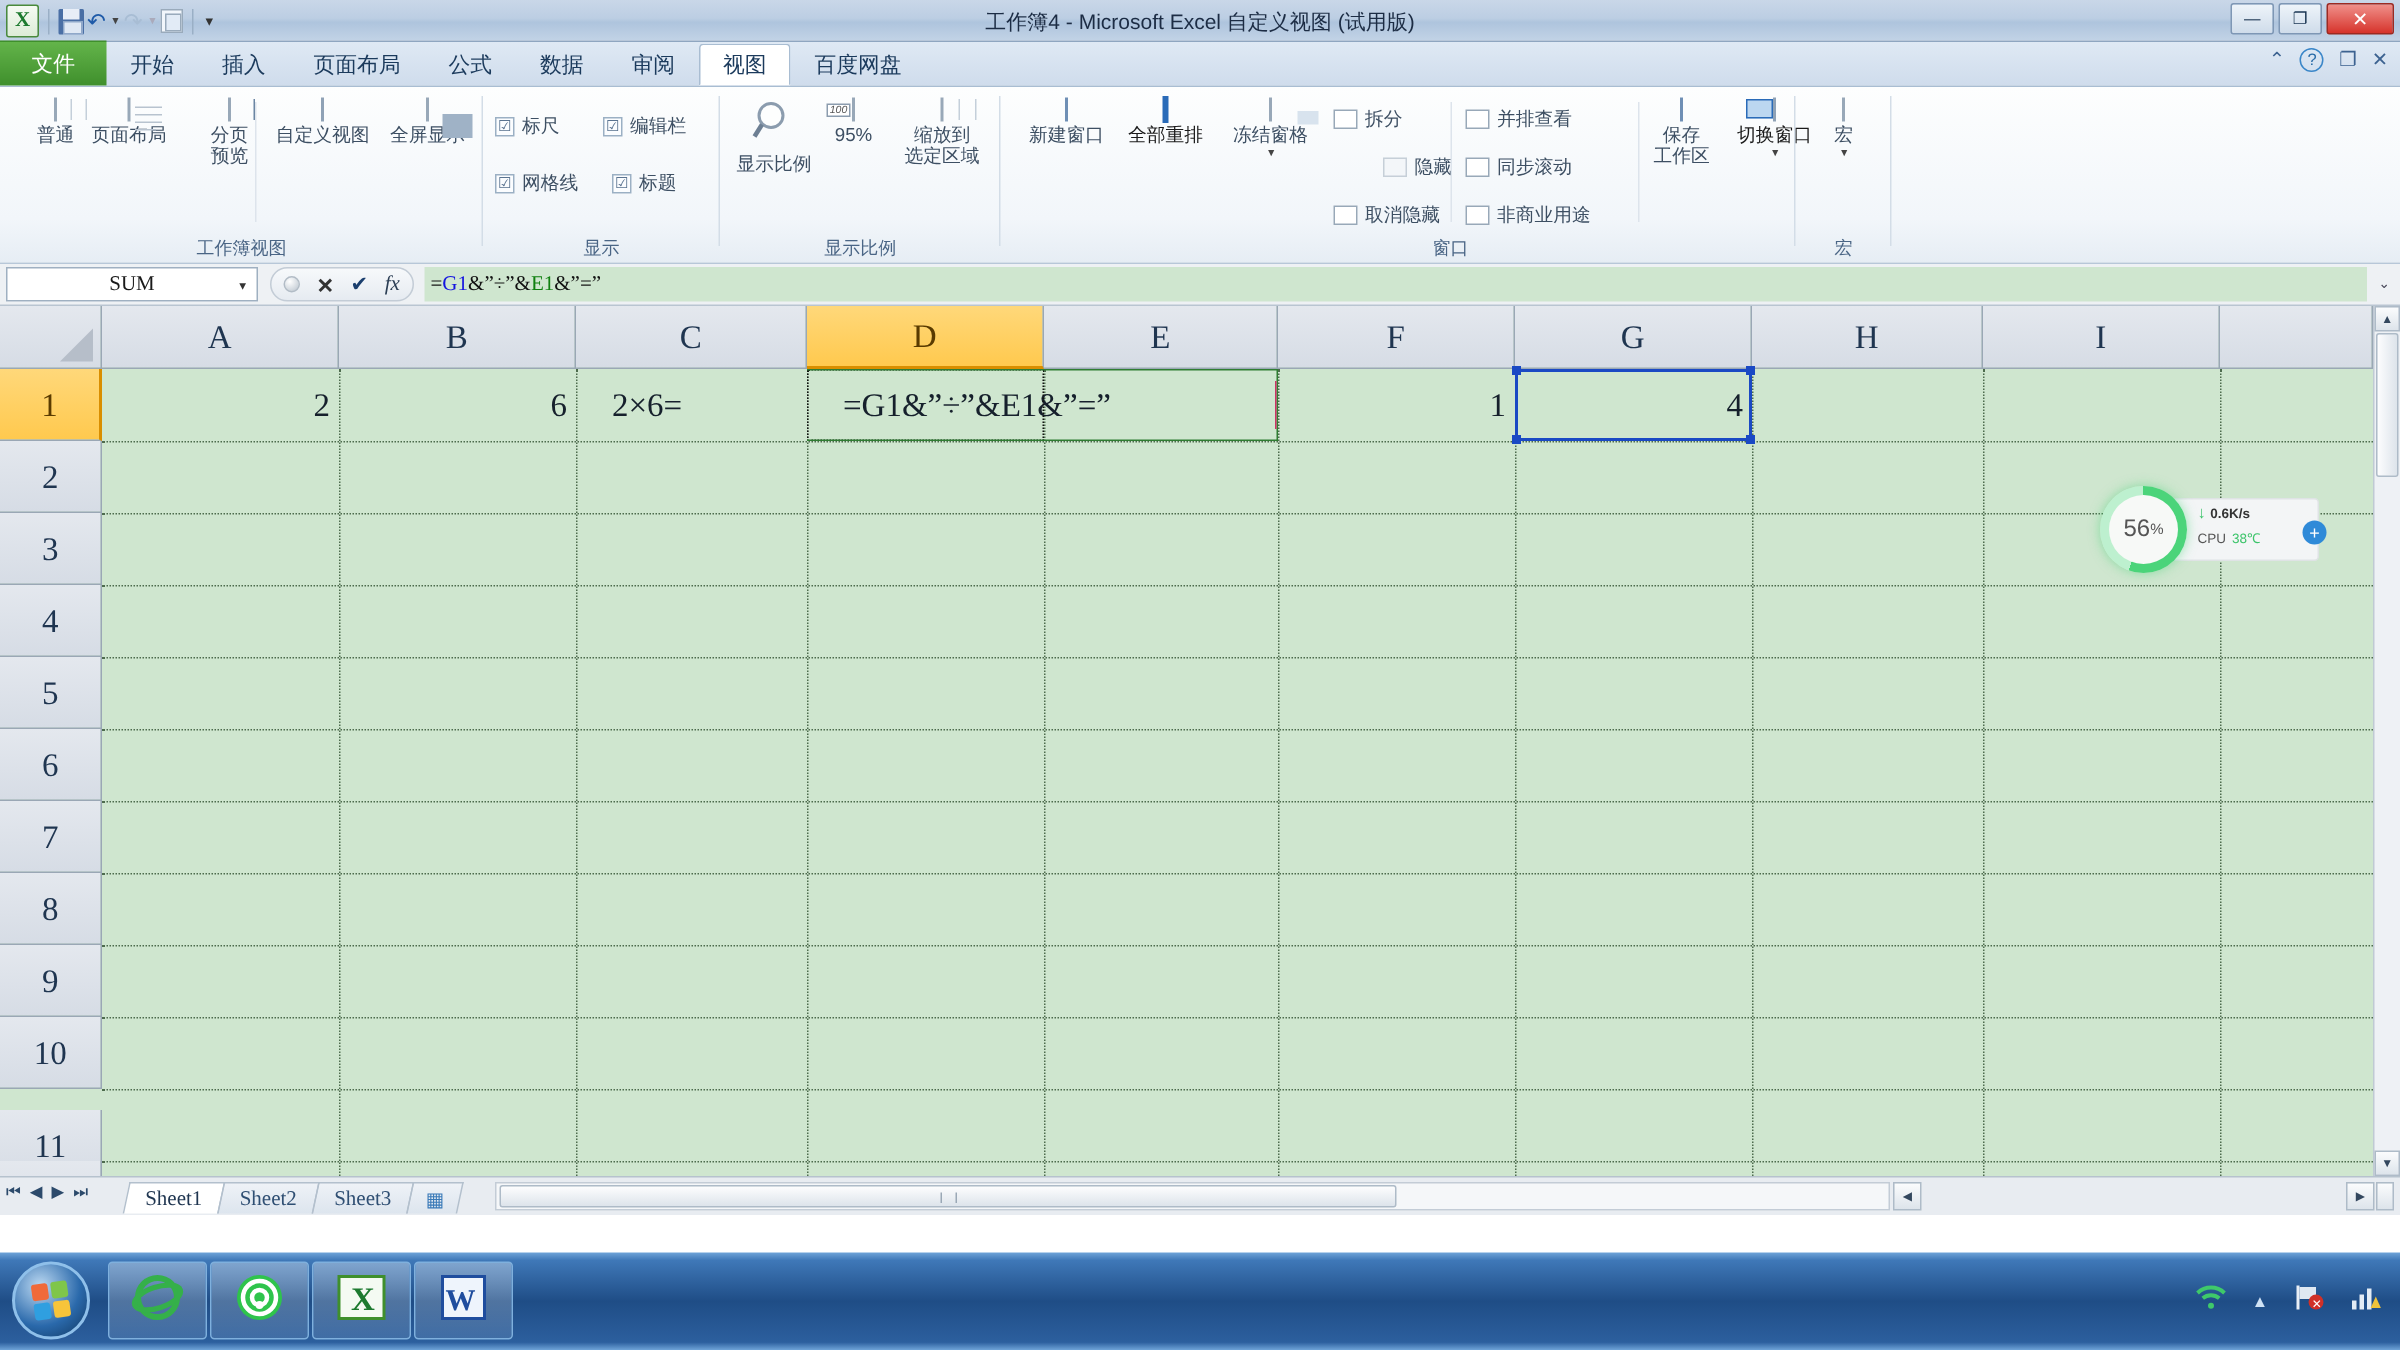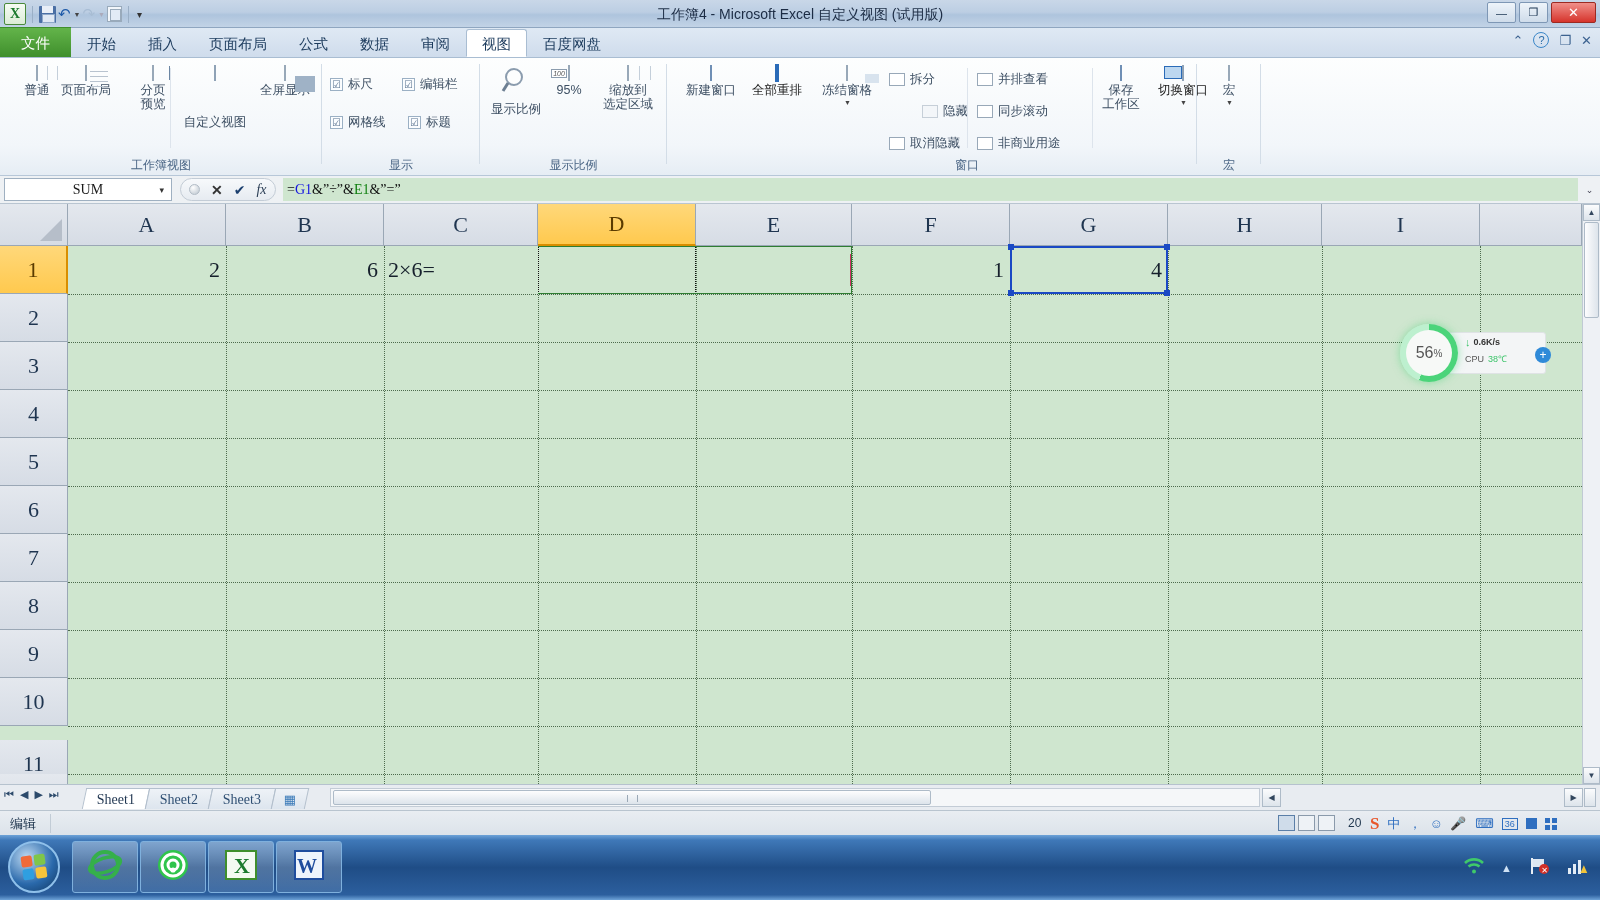--- a/index.html
+++ b/index.html
@@ -152,21 +152,21 @@
     border-right:1px solid #9aa7b5; border-bottom:1px solid #9aa7b5;
     display:flex; align-items:center; justify-content:center;
     font-size:22px; color:#1f3550; font-family:"Liberation Serif", serif; }
   .rowhdr.sel { background:linear-gradient(to bottom,#ffd87a,#ffc94e); color:#5a3b00; border-right:2px solid #d98e00;}
   .gridarea { position:absolute; left:68px; top:42px; right:0; bottom:0; background:#cfe6cf; }
   .vline { position:absolute; top:0; bottom:0; width:0; border-left:1px dotted #4d6b4d; }
   .hline { position:absolute; left:0; right:0; height:0; border-top:1px dotted #4d6b4d; }
   .cell { position:absolute; font-size:22px; color:#16202c; font-family:"Liberation Serif", serif;
           display:flex; align-items:center; }
   .cell.right { justify-content:flex-end; padding-right:6px; }
-  .cell.left  { justify-content:flex-start; padding-left:4px; }
+  .cell.left  { justify-content:flex-start; padding-left:4px;margin-left:20px; }
 
   .editbox { position:absolute; border:1px solid #2f7d32; background:transparent; }
   .editcell-border { position:absolute; border:1px dotted #111; }
   .selbox { position:absolute; border:2px solid #1a49c4; }
   .selbox .handle { position:absolute; width:6px;height:6px; background:#1a49c4;}
   .selbox .h-tl{left:-4px;top:-4px;} .selbox .h-tr{right:-4px;top:-4px;}
   .selbox .h-bl{left:-4px;bottom:-4px;} .selbox .h-br{right:-4px;bottom:-4px;}
   .caret-bar { position:absolute; width:1px; background:#111; }
 
   
@@ -333,21 +333,21 @@
       <div class="bigbtn" style="left:125px;top:8px;width:56px;">
         <span class="glyph">
           <span class="grid-ico" style="width:34px;height:30px;">
             <i style="left:0;top:8px;width:100%;height:1px;"></i><i style="left:0;top:16px;width:100%;height:1px;"></i>
             <i style="left:16px;top:0;width:1px;height:100%;background:#6b86a3;"></i>
           </span>
         </span>
         <span>分页</span>
         <span>预览</span>
       </div>
-      <div class="bigbtn" style="left:178px;top:8px;width:74px;gap:32px;">
+      <div class="bigbtn" style="left:178px;top:8px;width:74px;">
         <span class="glyph">
           <span class="win-ico" style="width:32px;height:26px;border-color:#8fa2b6;"></span>
         </span>
         <span>自定义视图</span>
       </div>
       <div class="bigbtn" style="left:250px;top:8px;width:70px;">
         <span class="glyph">
           <span class="grid-ico" style="width:34px;height:30px;">
             <i style="left:10px;top:10px;width:20px;height:16px;background:#9fb2c6;"></i>
             <i style="left:0;top:5px;width:100%;height:1px;"></i>
@@ -575,20 +575,21 @@
       <div class="hline" style="top:288px;"></div>
       <div class="hline" style="top:336px;"></div>
       <div class="hline" style="top:384px;"></div>
       <div class="hline" style="top:432px;"></div>
       <div class="hline" style="top:480px;"></div>
       <div class="hline" style="top:528px;"></div>
 
       <div class="cell right" style="left:0;top:0;width:158px;height:48px;">2</div>
       <div class="cell right" style="left:158px;top:0;width:158px;height:48px;">6</div>
       <div class="cell left" style="left:316px;top:0;width:154px;height:48px;">2×6=</div>
+      <div class="cell left" style="left:470px;top:0;width:314px;height:48px;">=G1&amp;”÷”&amp;E1&amp;”=”</div>
       <div class="cell right" style="left:784px;top:0;width:158px;height:48px;">1</div>
       <div class="cell right" style="left:942px;top:0;width:158px;height:48px;">4</div>
 
       <div class="editcell-border" style="left:470px;top:0;width:158px;height:48px;"></div>
       <div class="editbox" style="left:470px;top:0;width:314px;height:48px;border:1px solid #2f7d32;border-left:none;"></div>
       <div class="caret-bar" style="left:782px;top:8px;height:32px;background:#c36;"></div>
 
       <div class="selbox" style="left:942px;top:0;width:158px;height:48px;">
         <span class="handle h-tl"></span>
         <span class="handle h-tr"></span>
@@ -641,40 +642,20 @@
       </div>
     </div>
     <div class="hbar">
       <div class="thumb"></div>
     </div>
     <div class="arrowbtn" style="left:1262px;top:3px;">◀</div>
     <div class="arrowbtn" style="left:1564px;top:3px;">▶</div>
     <div style="position:absolute;left:1584px;top:3px;width:12px;height:19px;background:linear-gradient(to bottom,#fbfcfd,#dde4eb);border:1px solid #aebbc8;"></div>
   </div>
 
-  <div class="status">
-    <div class="mode">编辑</div>
-    <div class="viewbtns">
-      <span class="vbtn on"></span>
-      <span class="vbtn"></span>
-      <span class="vbtn"></span>
-    </div>
-    <div class="zoomtxt">20</div>
-    <div class="ime">
-      <span class="sg">S</span>
-      <span class="blue">中</span>
-      <span class="blue">，</span>
-      <span class="blue">☺</span>
-      <span class="blue">🎤</span>
-      <span class="blue">⌨</span>
-      <span class="blue" style="font-size:9px;border:1px solid #2f6fc0;padding:0 2px;">36</span>
-      <span class="sq"></span>
-      <span class="sq4"></span>
-    </div>
-  </div>
 
   <div class="taskbar">
     <div class="startorb">
       <span class="orbflag">
         <i style="background:#f06a3a;"></i>
           <i style="background:#7fc64a;"></i>
         <i style="background:#2f9fe0;"></i>
           <i style="background:#f7c43a;"></i>
       </span>
     </div>

